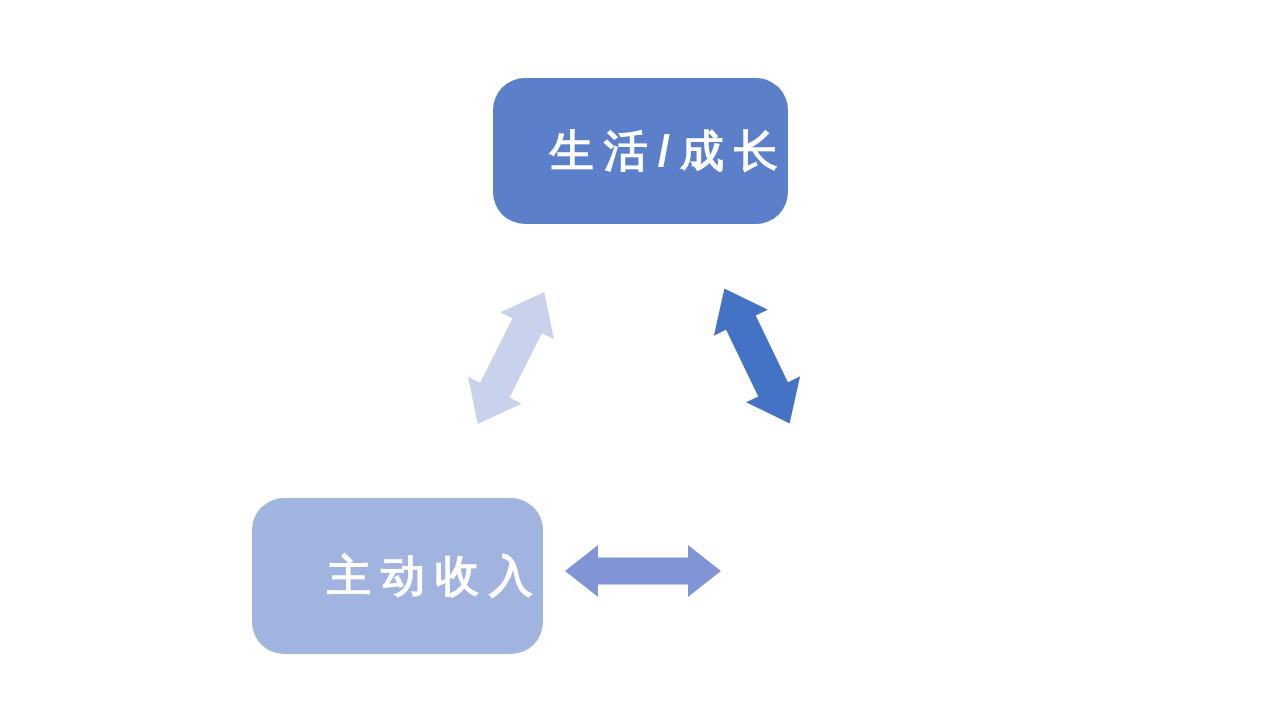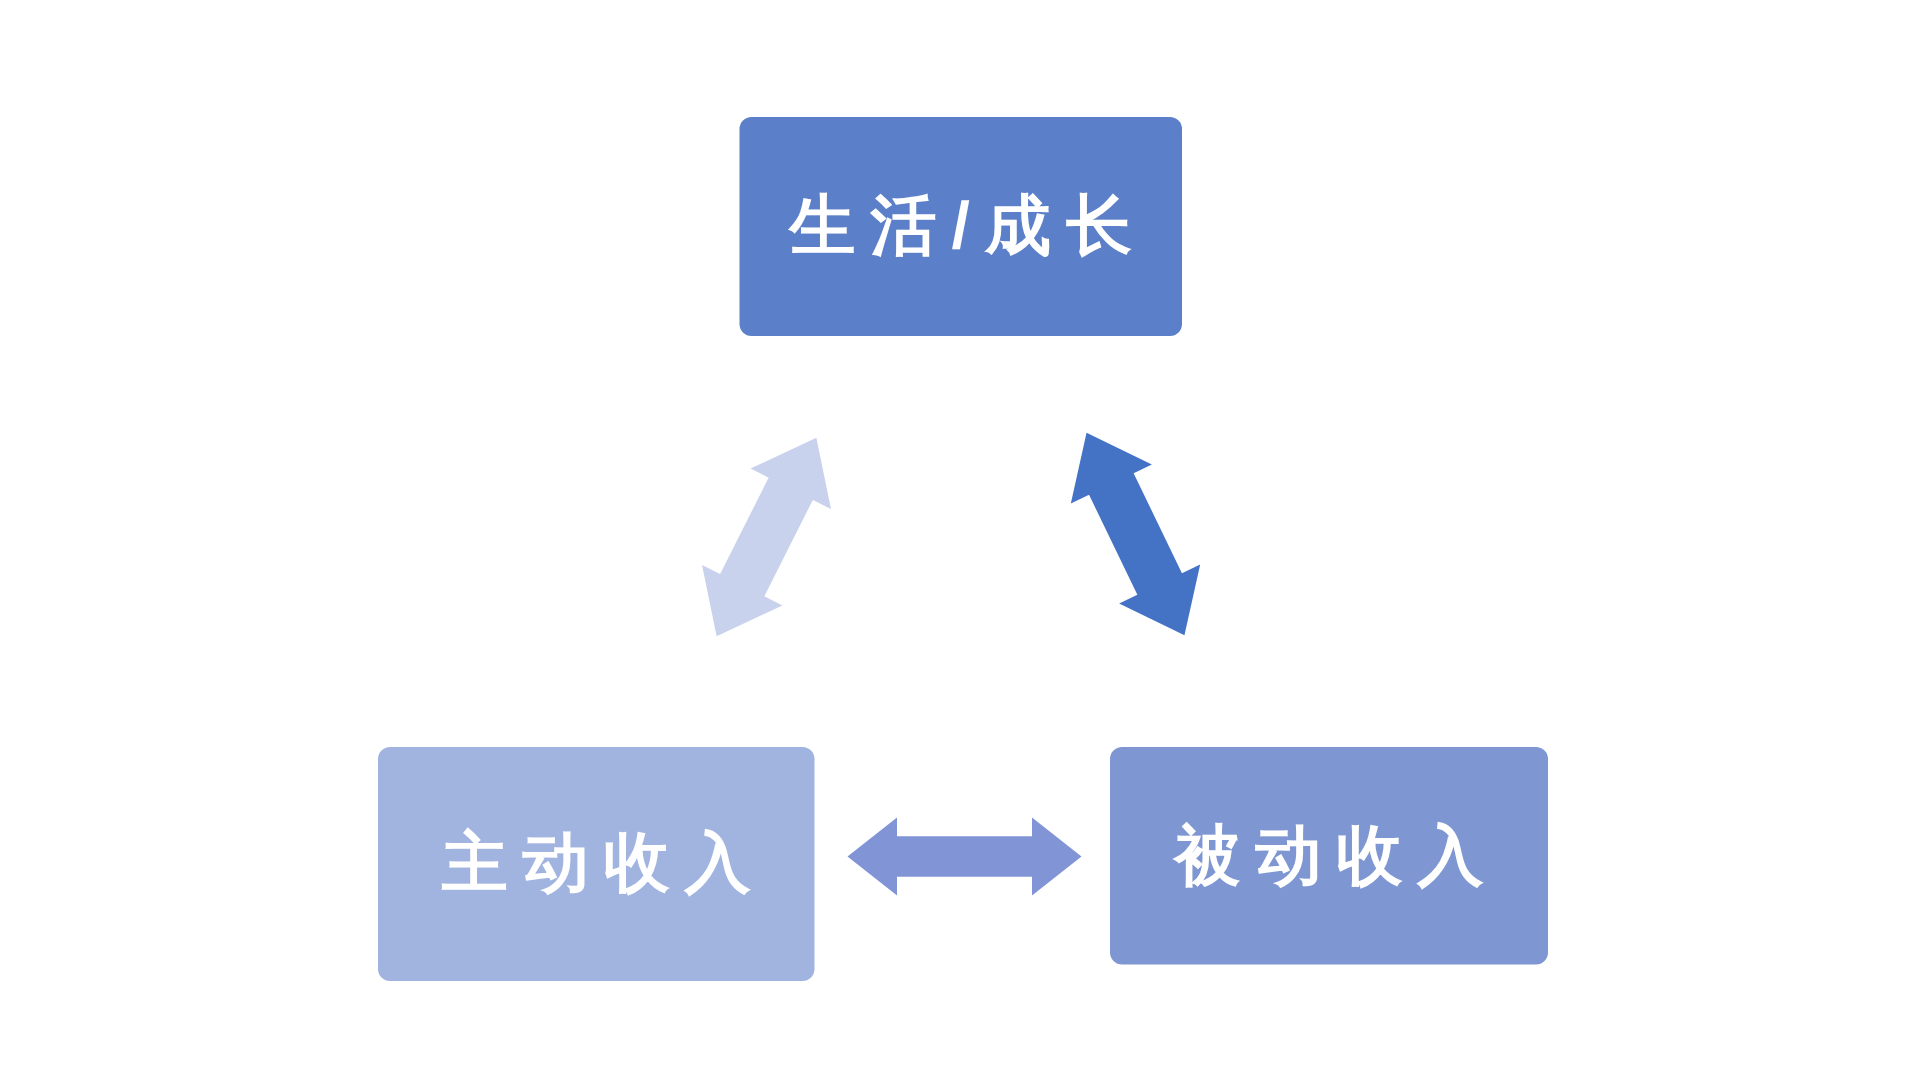--- a/index.html
+++ b/index.html
@@ -18,24 +18,24 @@
   .connectors {
     position: absolute;
     left: 0;
     top: 0;
     width: 1280px;
     height: 720px;
     display: block;
   }
   .node {
     position: absolute;
-    border-radius: 8px;
+    border-radius: 32px;
     display: flex;
     align-items: center;
-    justify-content: center;
+    justify-content: flex-end;
   }
   .node-label {
     color: #ffffff;
     font-size: 44px;
     font-weight: 700;
     letter-spacing: 10px;
     text-indent: 10px; 
     white-space: nowrap;
     line-height: 1;
   }
@@ -55,17 +55,14 @@
   </svg>
 
   <div class="node node-top" style="background: rgb(91, 127, 200);">
     <span class="node-label" style="color: rgb(255, 255, 255);">生活/成长</span>
   </div>
 
   <div class="node node-left" style="background: rgb(161, 180, 224);">
     <span class="node-label" style="color: rgb(255, 255, 255);">主动收入</span>
   </div>
 
-  <div class="node node-right" style="background: rgb(126, 150, 210);">
-    <span class="node-label" style="color: rgb(255, 255, 255);">被动收入</span>
-  </div>
 
 </div>
 
 </body></html>

